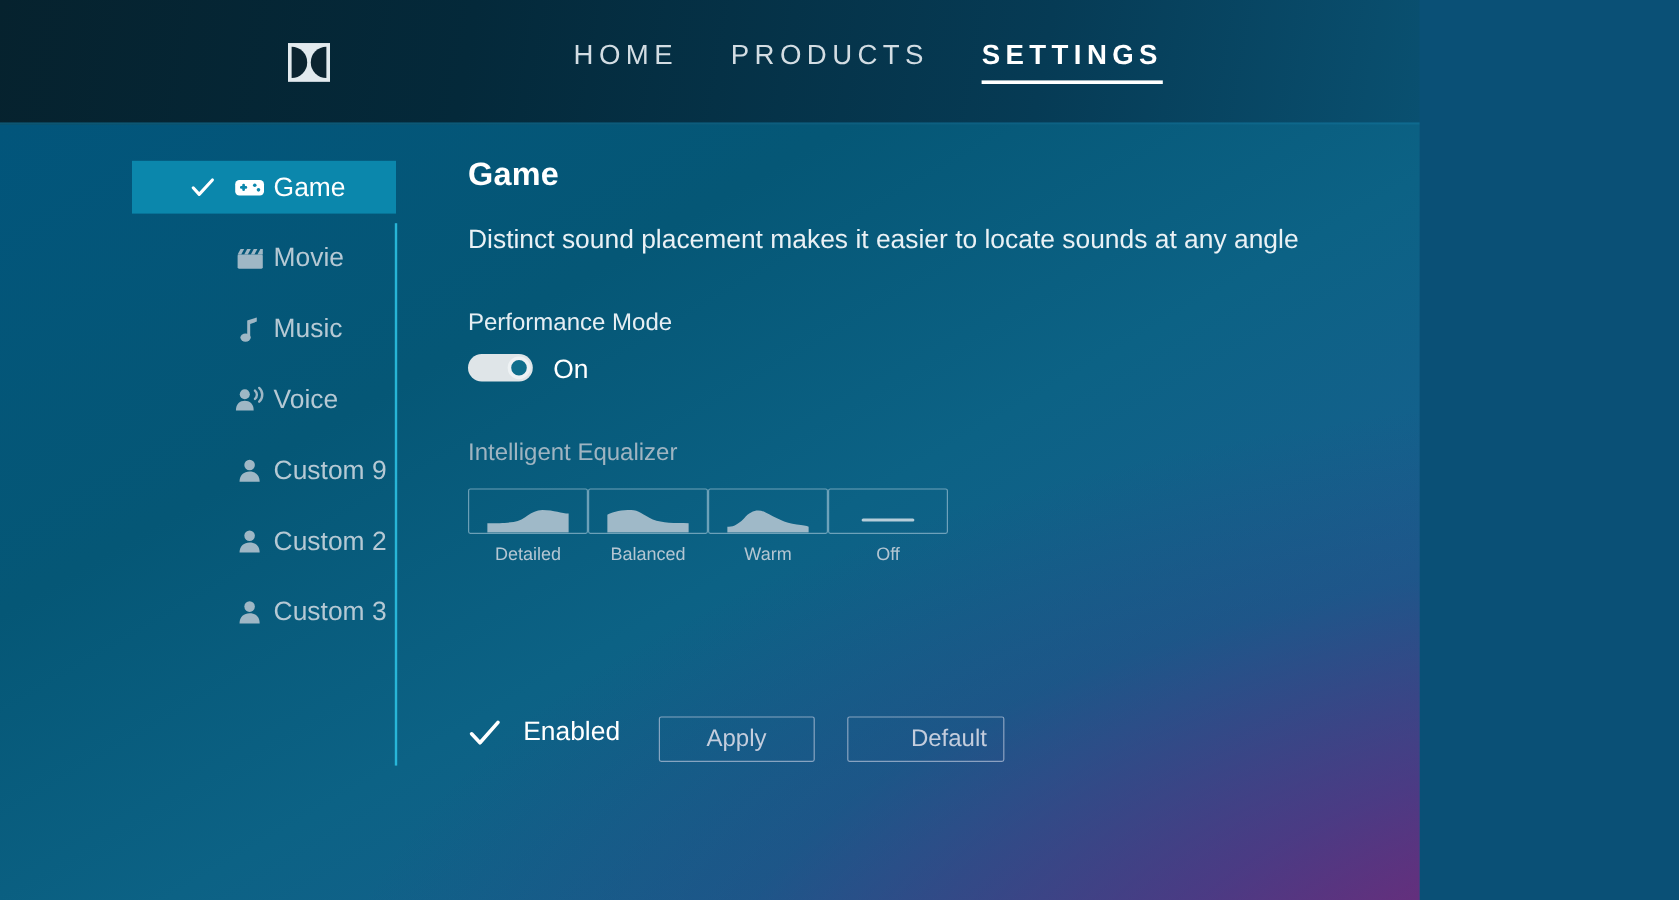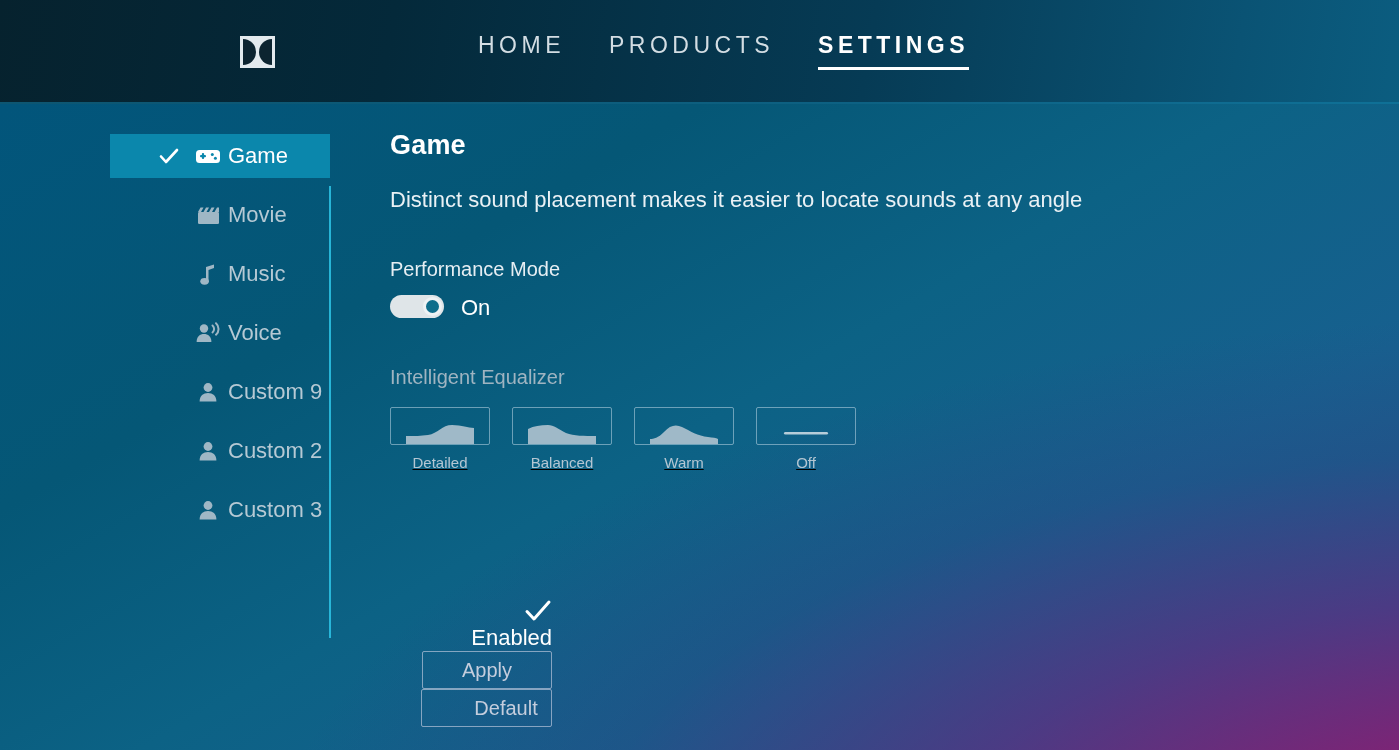--- a/index.html
+++ b/index.html
@@ -7,21 +7,21 @@
   html, body {
     width: 1399px;
     height: 750px;
     overflow: hidden;
     font-family: "Liberation Sans", sans-serif;
     background: #0a5076;
   }
 
   #app {
     position: relative;
-    width: 1399px;
+    width: 1183px;
     height: 750px;
     overflow: hidden;
   }
 
   
   #topbar {
     position: absolute;
     top: 0; left: 0;
     width: 1399px;
     height: 104px;
@@ -217,22 +217,20 @@
   .toggle-hint {
     margin-top: 11px;
     font-size: 14.5px;
     color: #d5e1e8;
   }
 
   
   #eq-row {
     margin-top: 18px;
     display: flex;
-    gap: 22px;
-    text-decoration: underline;
   }
   .eq-item { width: 100px; cursor: pointer; }
   .eq-box {
     width: 100px;
     height: 38px;
     border: 1px solid rgba(190,215,230,0.55);
     border-radius: 2px;
     display: flex;
     align-items: flex-end;
     justify-content: center;
@@ -245,22 +243,21 @@
     font-size: 15px;
     color: #b4c6d2;
   }
 
   
   #footer {
     position: absolute;
     left: 390px;
     top: 493px;
     display: flex;
-    align-items: flex-end;
-    flex-direction: column;
+    align-items: flex-start;
   }
   #enabled-check {
     width: 28px;
     height: 28px;
     display: flex;
     align-items: center;
     justify-content: center;
   }
   #enabled-label {
     margin-left: 18px;

